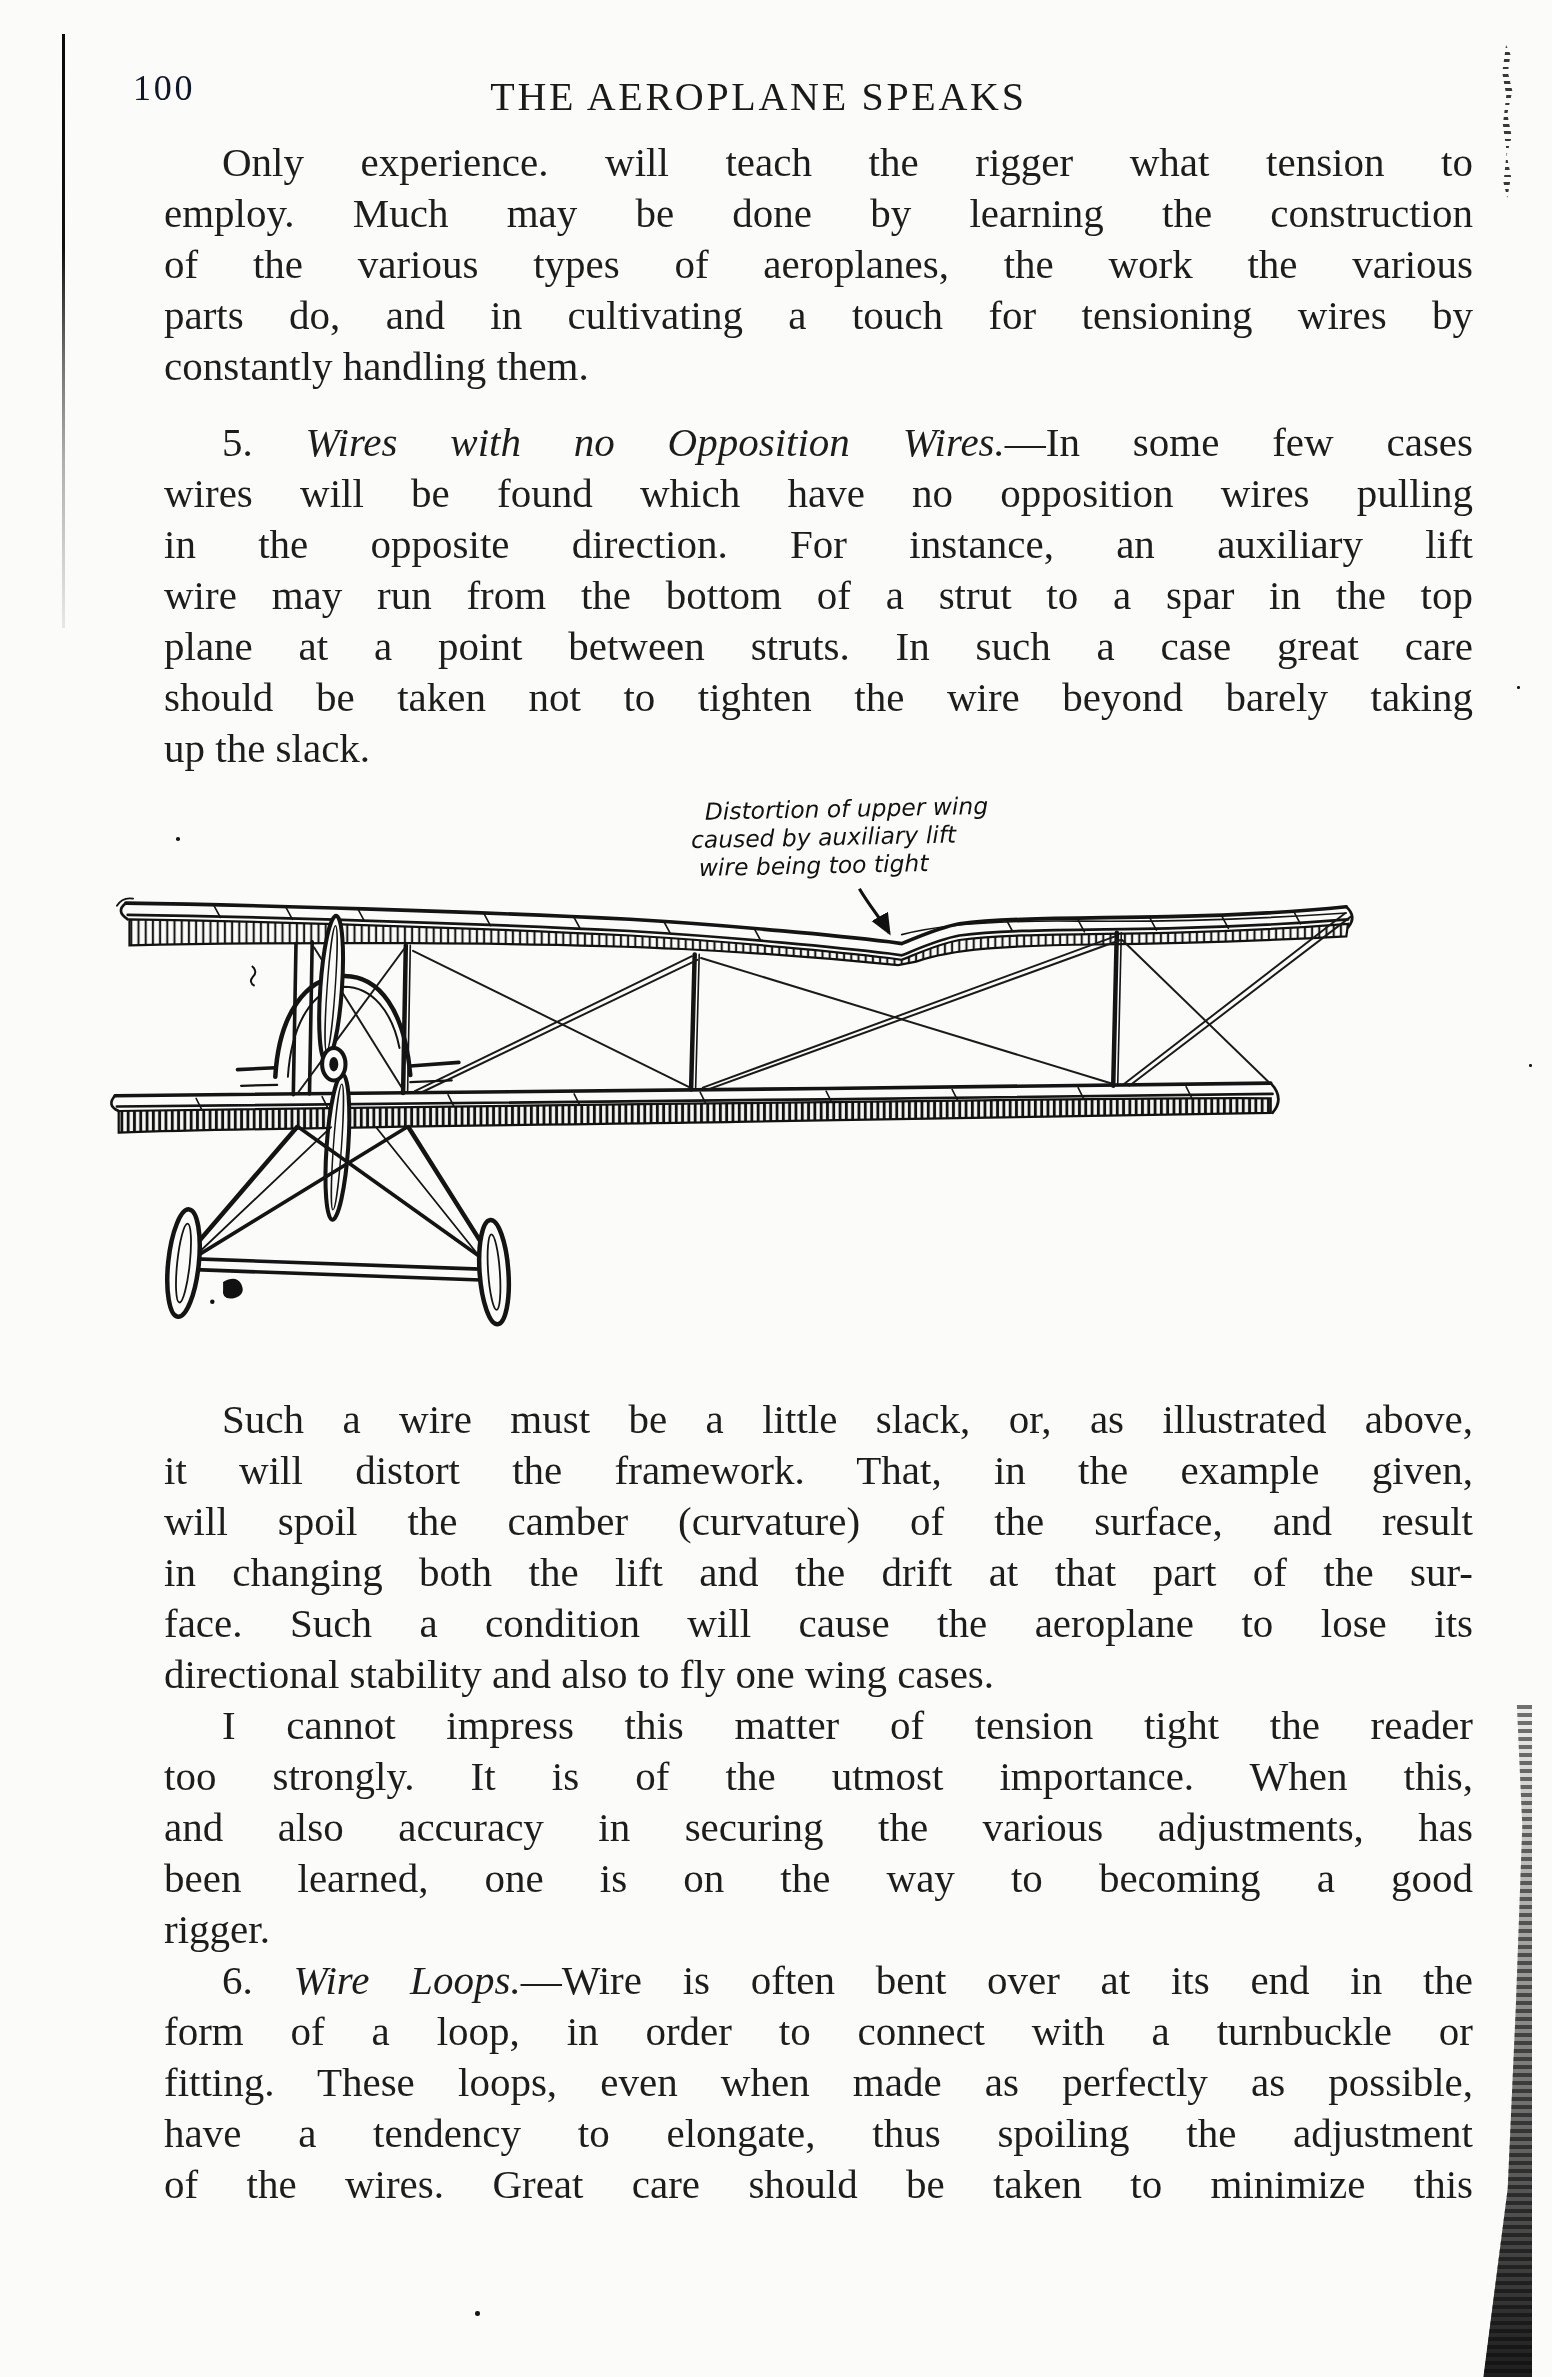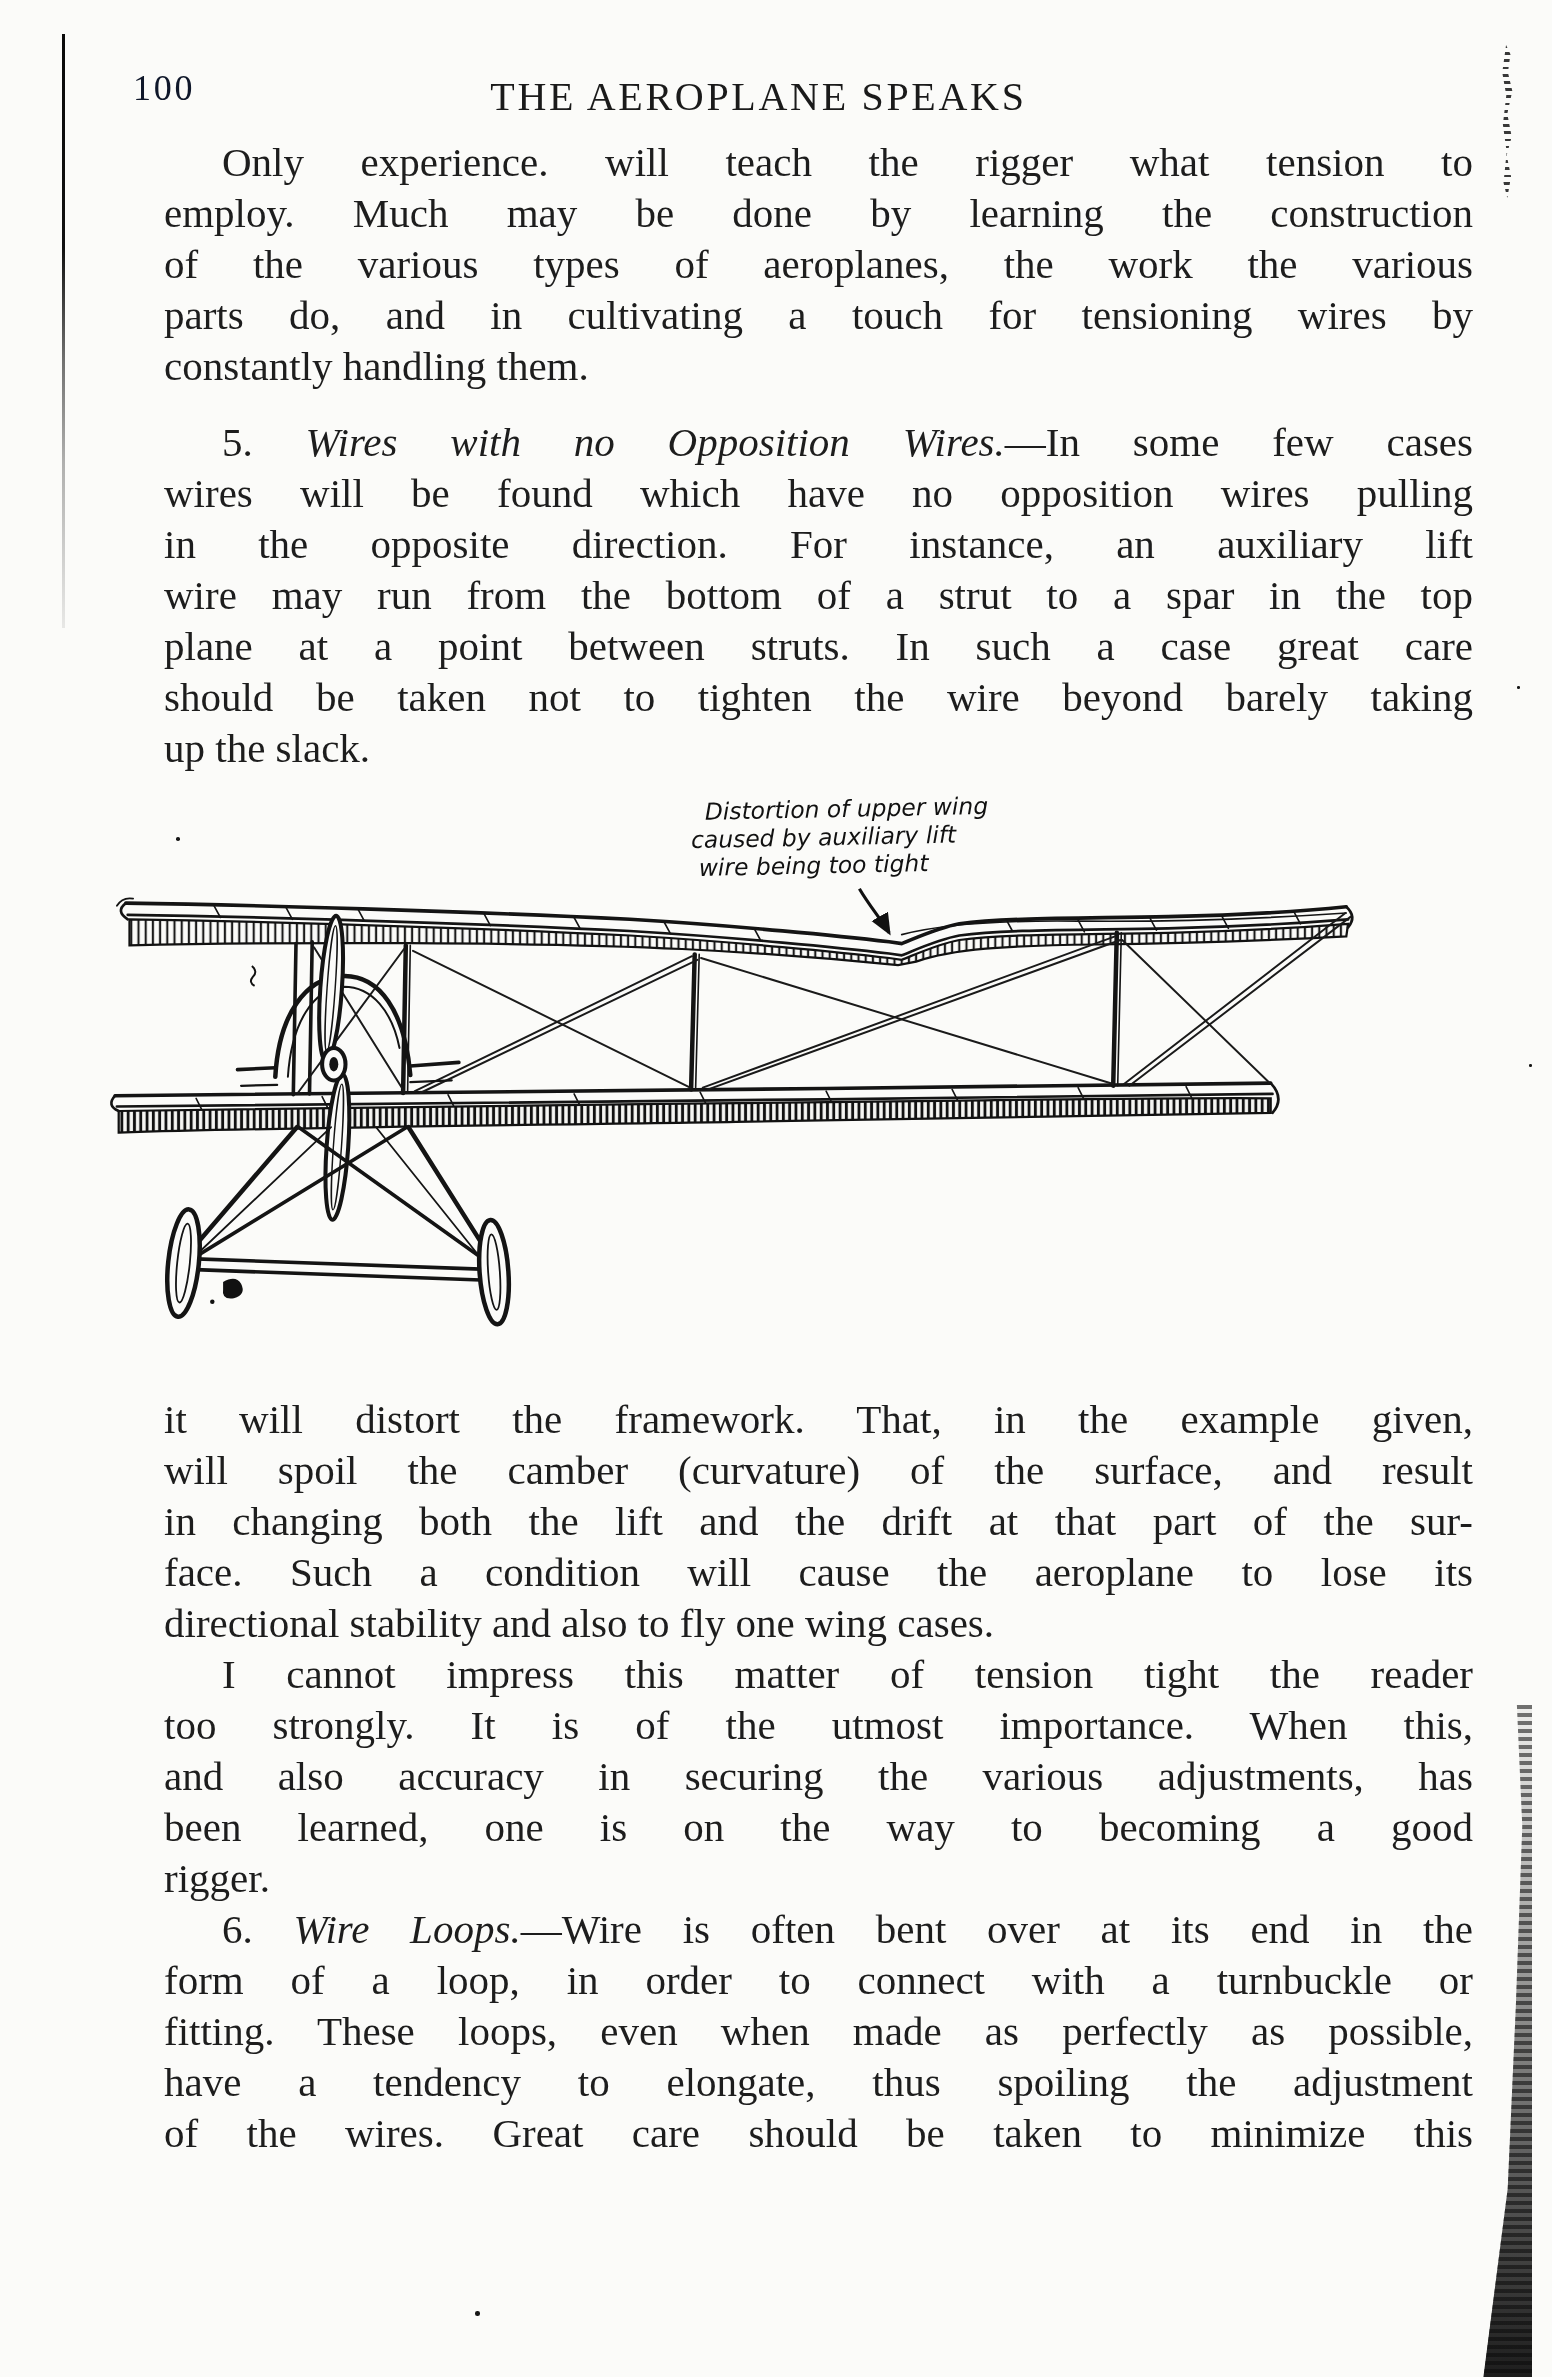--- a/index.html
+++ b/index.html
@@ -219,20 +219,21 @@
 
   <g>
     <path d="M 130 450 q 14 -8 20 2 q 6 12 -8 16 q -14 2 -12 -10 z" fill="#111"></path>
     <circle cx="118" cy="472" r="2.5" fill="#111"></circle>
     <path d="M 162 99 q 7 6 1 12 q -5 6 2 10" fill="none" stroke="#111" stroke-width="2.2"></path>
   </g>
 </svg>
 
 <div class="abs flow" id="flow-2">
     <div class="para">
+      <div class="line first"><span>Such a wire must be a little slack, or, as illustrated above,</span></div>
       <div class="line"><span>it will distort the framework.  That, in the example given,</span></div>
       <div class="line"><span>will spoil the camber (curvature) of the surface, and result</span></div>
       <div class="line"><span>in changing both the lift and the drift at that part of the sur-</span></div>
       <div class="line"><span>face.  Such a condition will cause the aeroplane to lose its</span></div>
       <div class="line last"><span>directional stability and also to fly one wing cases.</span></div>
     </div>
     <div class="para">
       <div class="line first"><span>I cannot impress this matter of tension tight the reader</span></div>
       <div class="line"><span>too strongly.  It is of the utmost importance.  When this,</span></div>
       <div class="line"><span>and also accuracy in securing the various adjustments, has</span></div>

